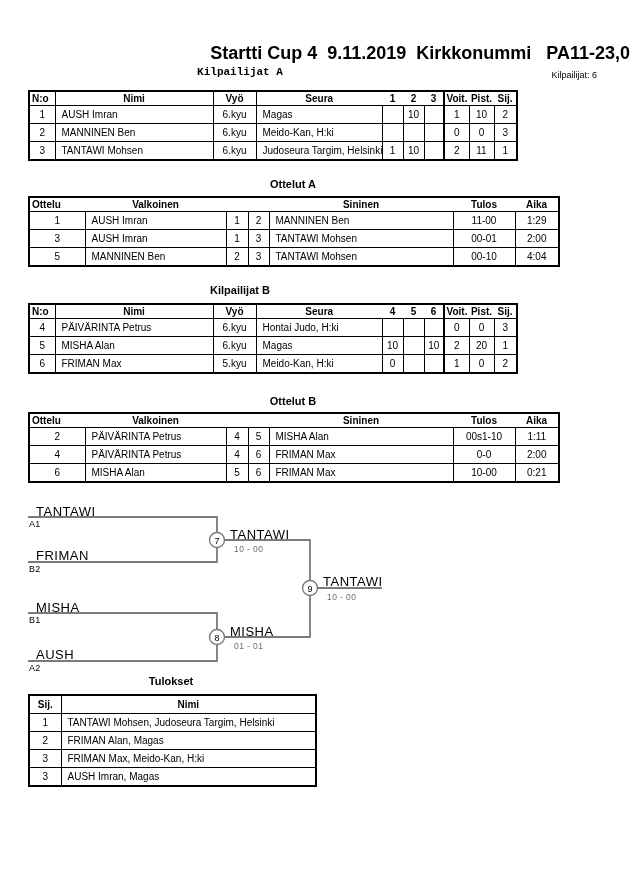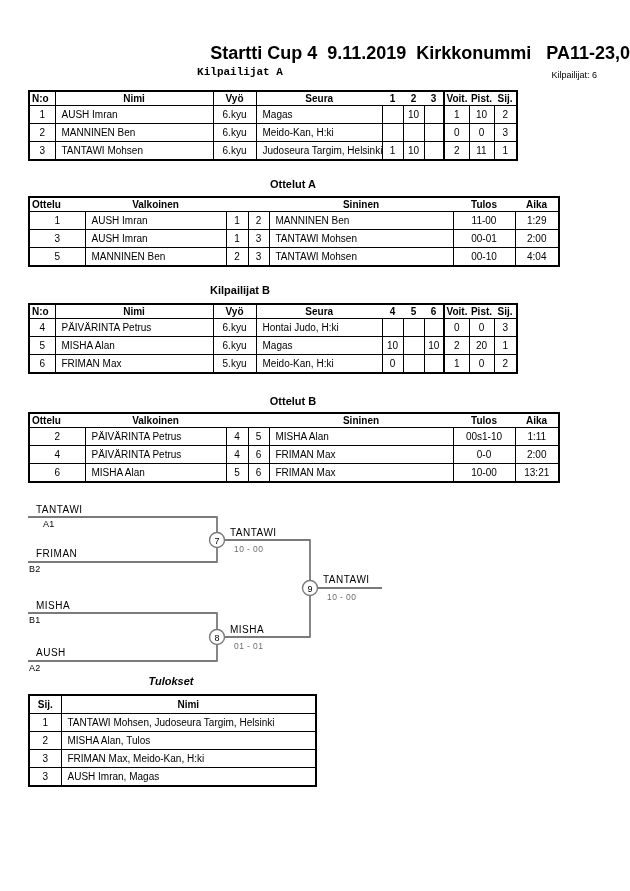--- a/index.html
+++ b/index.html
@@ -18,21 +18,21 @@
   .thickl { border-left:2px solid #000; }
   .nbl { border-left:none; }
   .nbr { border-right:none; }
   .nowrap { white-space:nowrap; }
 
   svg.bracket { left:0; top:0; pointer-events:none; }
   svg.bracket path { fill:none; stroke:#7a7a7a; stroke-width:1.8; stroke-linejoin:round; }
   svg.bracket circle { fill:#fff; stroke:#7a7a7a; stroke-width:1.4; }
   svg.bracket text { font:9px "Liberation Sans",sans-serif; fill:#000; }
 
-  .bname  { position:absolute; font-size:10px; letter-spacing:0.5px; }
+  .bname  { position:absolute; font-size:13px; letter-spacing:0.5px; }
   .bseed  { position:absolute; font-size:9px;  letter-spacing:0.3px; }
   .bscore { position:absolute; font-size:8.5px; color:#6e6e6e; letter-spacing:0.4px; }
 </style>
 </head>
 <body>
 
 <div class="abs main-title">Startti Cup 4  9.11.2019  Kirkkonummi   PA11-23,0</div>
 <div class="abs sec-title" style="left:0; top:66px; width:480px;font-family:Liberation Mono, monospace;">Kilpailijat A</div>
 <div class="abs participants" style="right:33px; top:70px;margin-left:28px;">Kilpailijat: 6</div>
 
@@ -260,73 +260,73 @@
     <td>0-0</td>
     <td>2:00</td>
   </tr>
   <tr>
     <td>6</td>
     <td class="tl">MISHA Alan</td>
     <td>5</td>
     <td>6</td>
     <td class="tl">FRIMAN Max</td>
     <td>10-00</td>
-    <td>13:21</td>
+    <td>0:21</td>
   </tr>
 </tbody>
   </table>
 
 <svg class="abs bracket" width="630" height="891" viewBox="0 0 630 891">
   <path d="M28 517 H217 V562 H28"></path>
   <path d="M28 613 H217 V661 H28"></path>
   <path d="M217 540 H310 V637 H217"></path>
   <path d="M310 588 H382"></path>
   <circle cx="217" cy="540" r="7.5"></circle>
   <circle cx="217" cy="637" r="7.5"></circle>
   <circle cx="310" cy="588" r="7.5"></circle>
   <text x="217" y="543.5" text-anchor="middle">7</text>
   <text x="217" y="640.5" text-anchor="middle">8</text>
   <text x="310" y="591.5" text-anchor="middle">9</text>
 </svg>
 
 <div class="bname" style="left:36px; top:504px;">TANTAWI</div>
-<div class="bseed" style="left:43px; top:519px;">A1</div>
+<div class="bseed" style="left:29px; top:519px;">A1</div>
 <div class="bname" style="left:36px; top:548px;">FRIMAN</div>
 <div class="bseed" style="left:29px; top:564px;text-align:right;">B2</div>
 <div class="bname" style="left:36px; top:600px;">MISHA</div>
 <div class="bseed" style="left:29px; top:615px;">B1</div>
 <div class="bname" style="left:36px; top:647px;">AUSH</div>
 <div class="bseed" style="left:29px; top:663px;">A2</div>
 
 <div class="bname" style="left:230px; top:527px;">TANTAWI</div>
 <div class="bscore" style="left:234px; top:544px;">10 - 00</div>
 <div class="bname" style="left:230px; top:624px;">MISHA</div>
 <div class="bscore" style="left:234px; top:641px;">01 - 01</div>
 <div class="bname" style="left:323px; top:574px;">TANTAWI</div>
 <div class="bscore" style="left:327px; top:592px;">10 - 00</div>
 
-<div class="abs sec-title" style="left:0; top:675px; width:342px;font-style:italic;">Tulokset</div>
+<div class="abs sec-title" style="left:0; top:675px; width:342px;">Tulokset</div>
 
 <table style="left:28px; top:694px; width:287px;">
   <colgroup>
       <col style="width:32px">
       <col style="width:255px">
     </colgroup>
   <tbody>
       <tr class="hdr" style="height:17px;">
     <th style="height:17px;">Sij.</th>
     <th style="height:17px;">Nimi</th>
   </tr>
   <tr>
     <td>1</td>
     <td class="tl">TANTAWI Mohsen, Judoseura Targim, Helsinki</td>
   </tr>
   <tr>
     <td>2</td>
-    <td class="tl">MISHA Alan, Tulos</td>
+    <td class="tl">FRIMAN Alan, Magas</td>
   </tr>
   <tr>
     <td>3</td>
     <td class="tl">FRIMAN Max, Meido-Kan, H:ki</td>
   </tr>
   <tr>
     <td>3</td>
     <td class="tl">AUSH Imran, Magas</td>
   </tr>
 </tbody>

